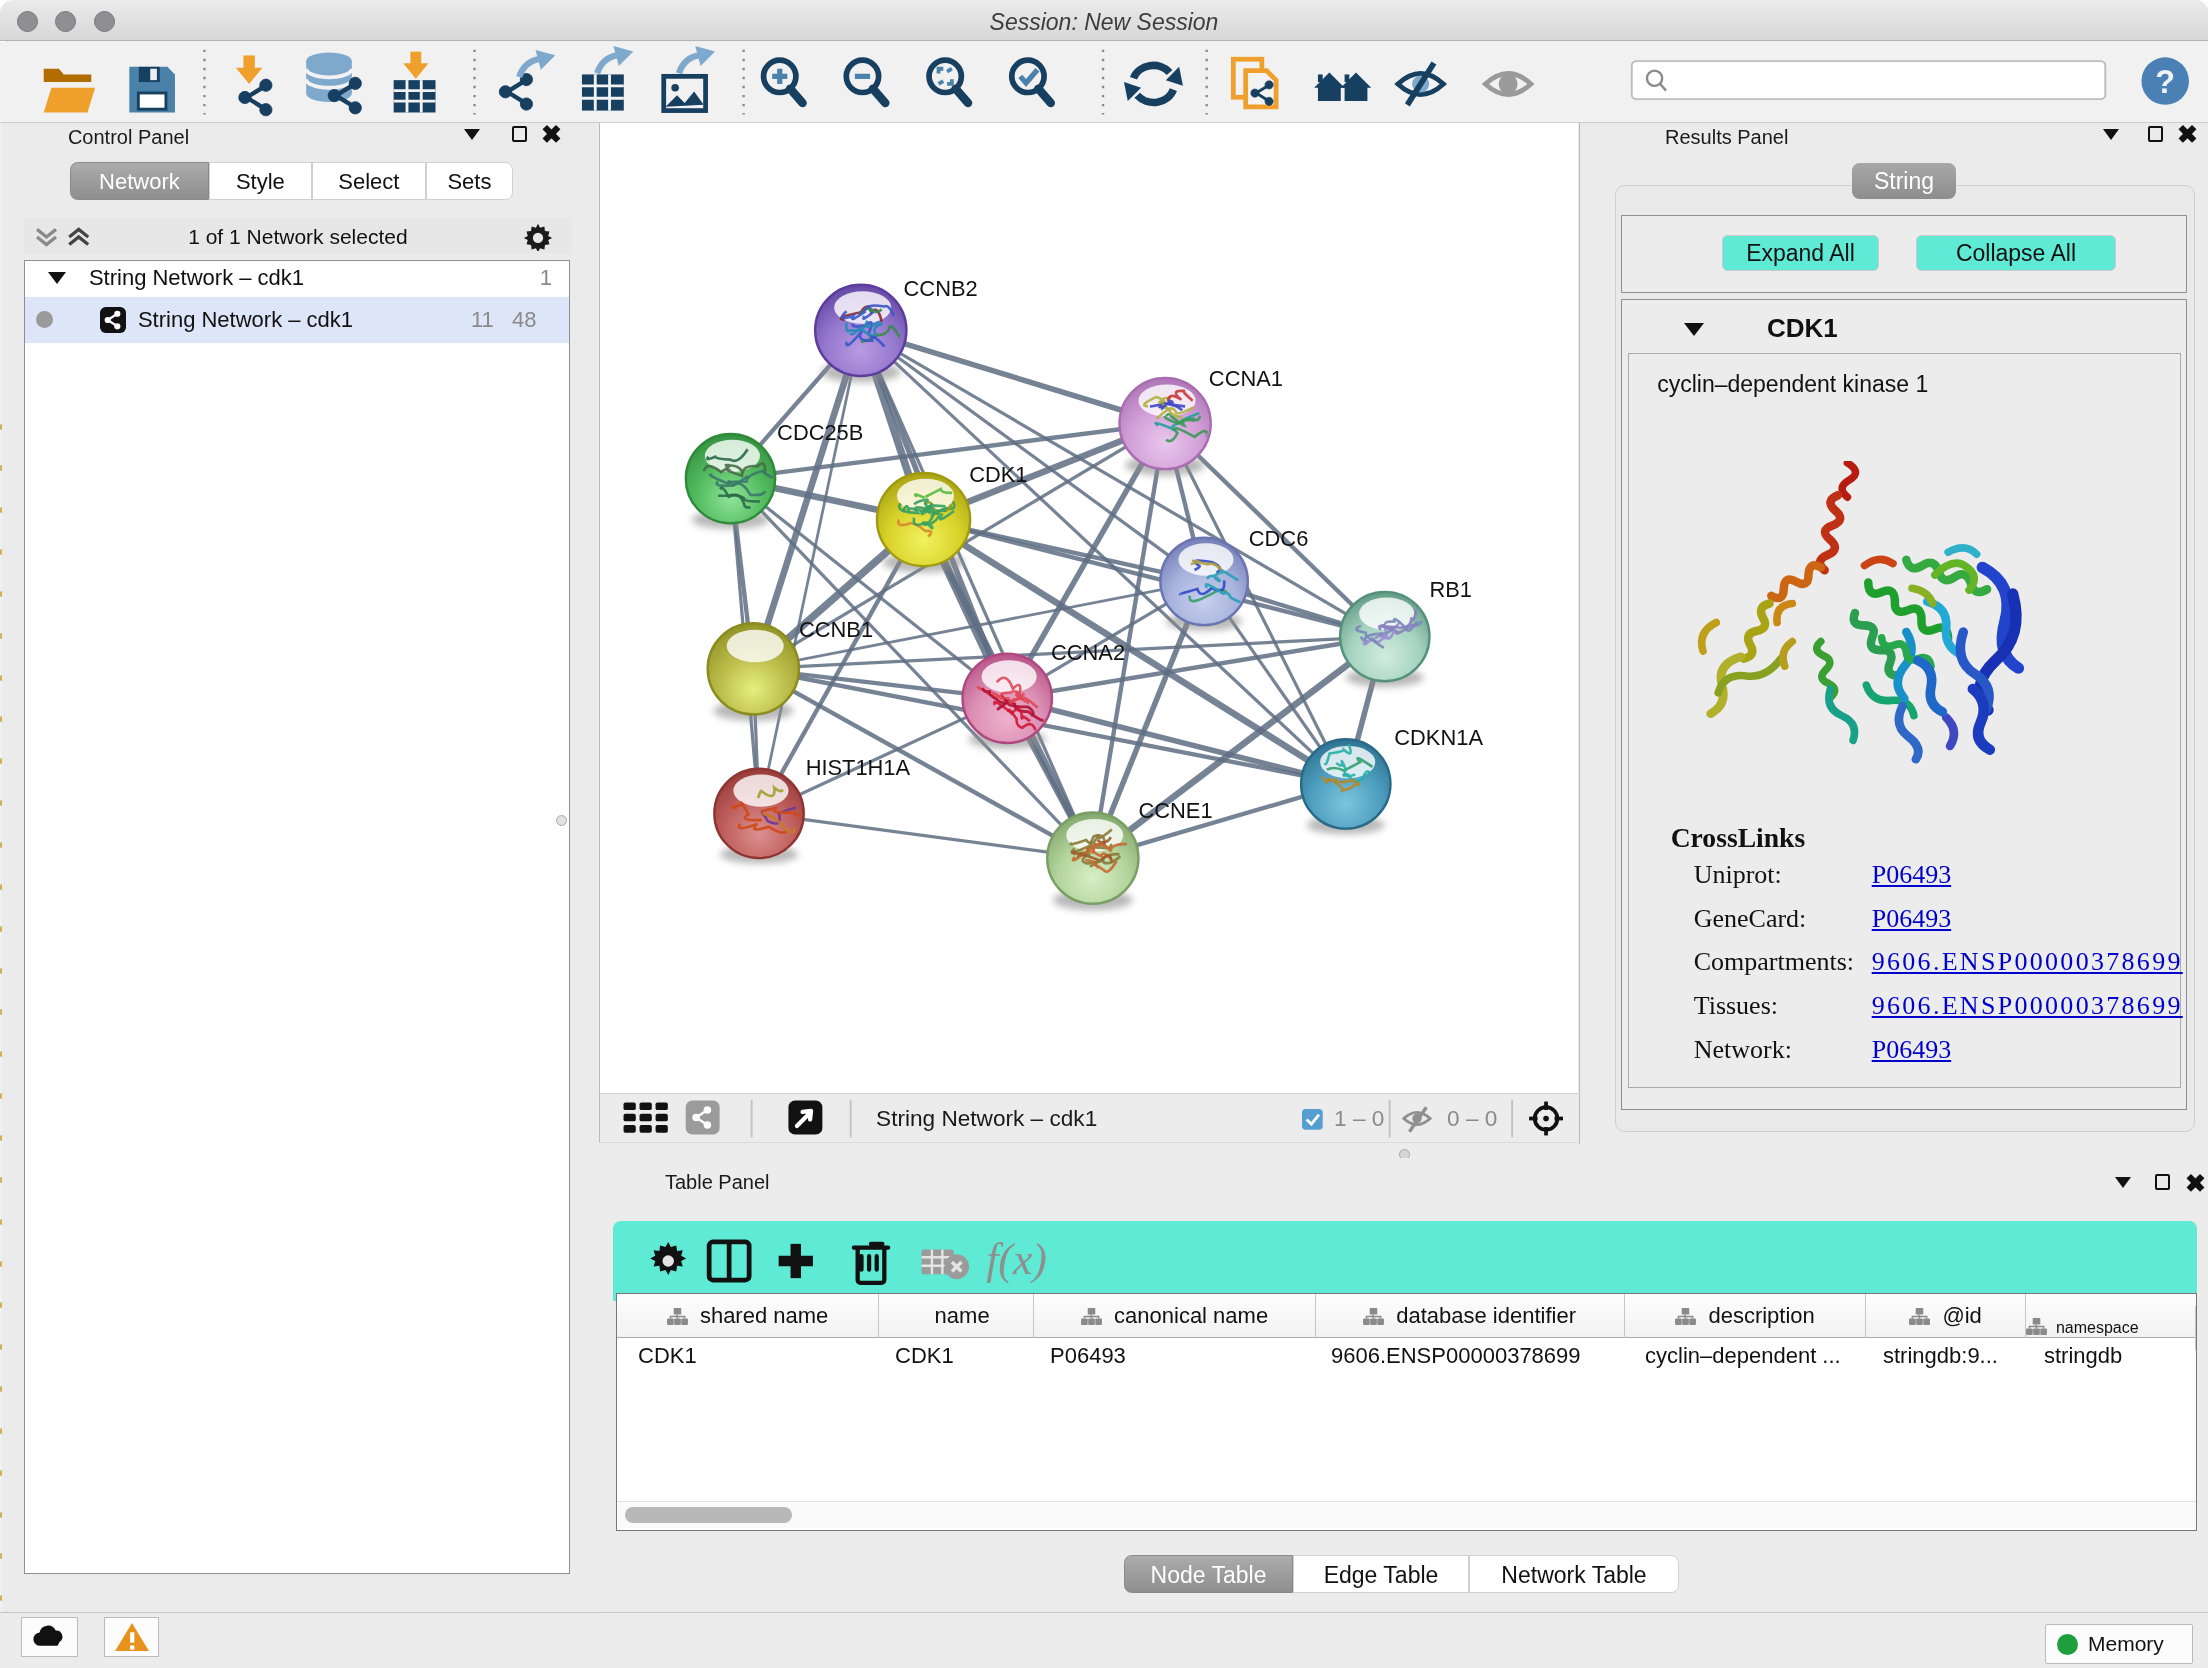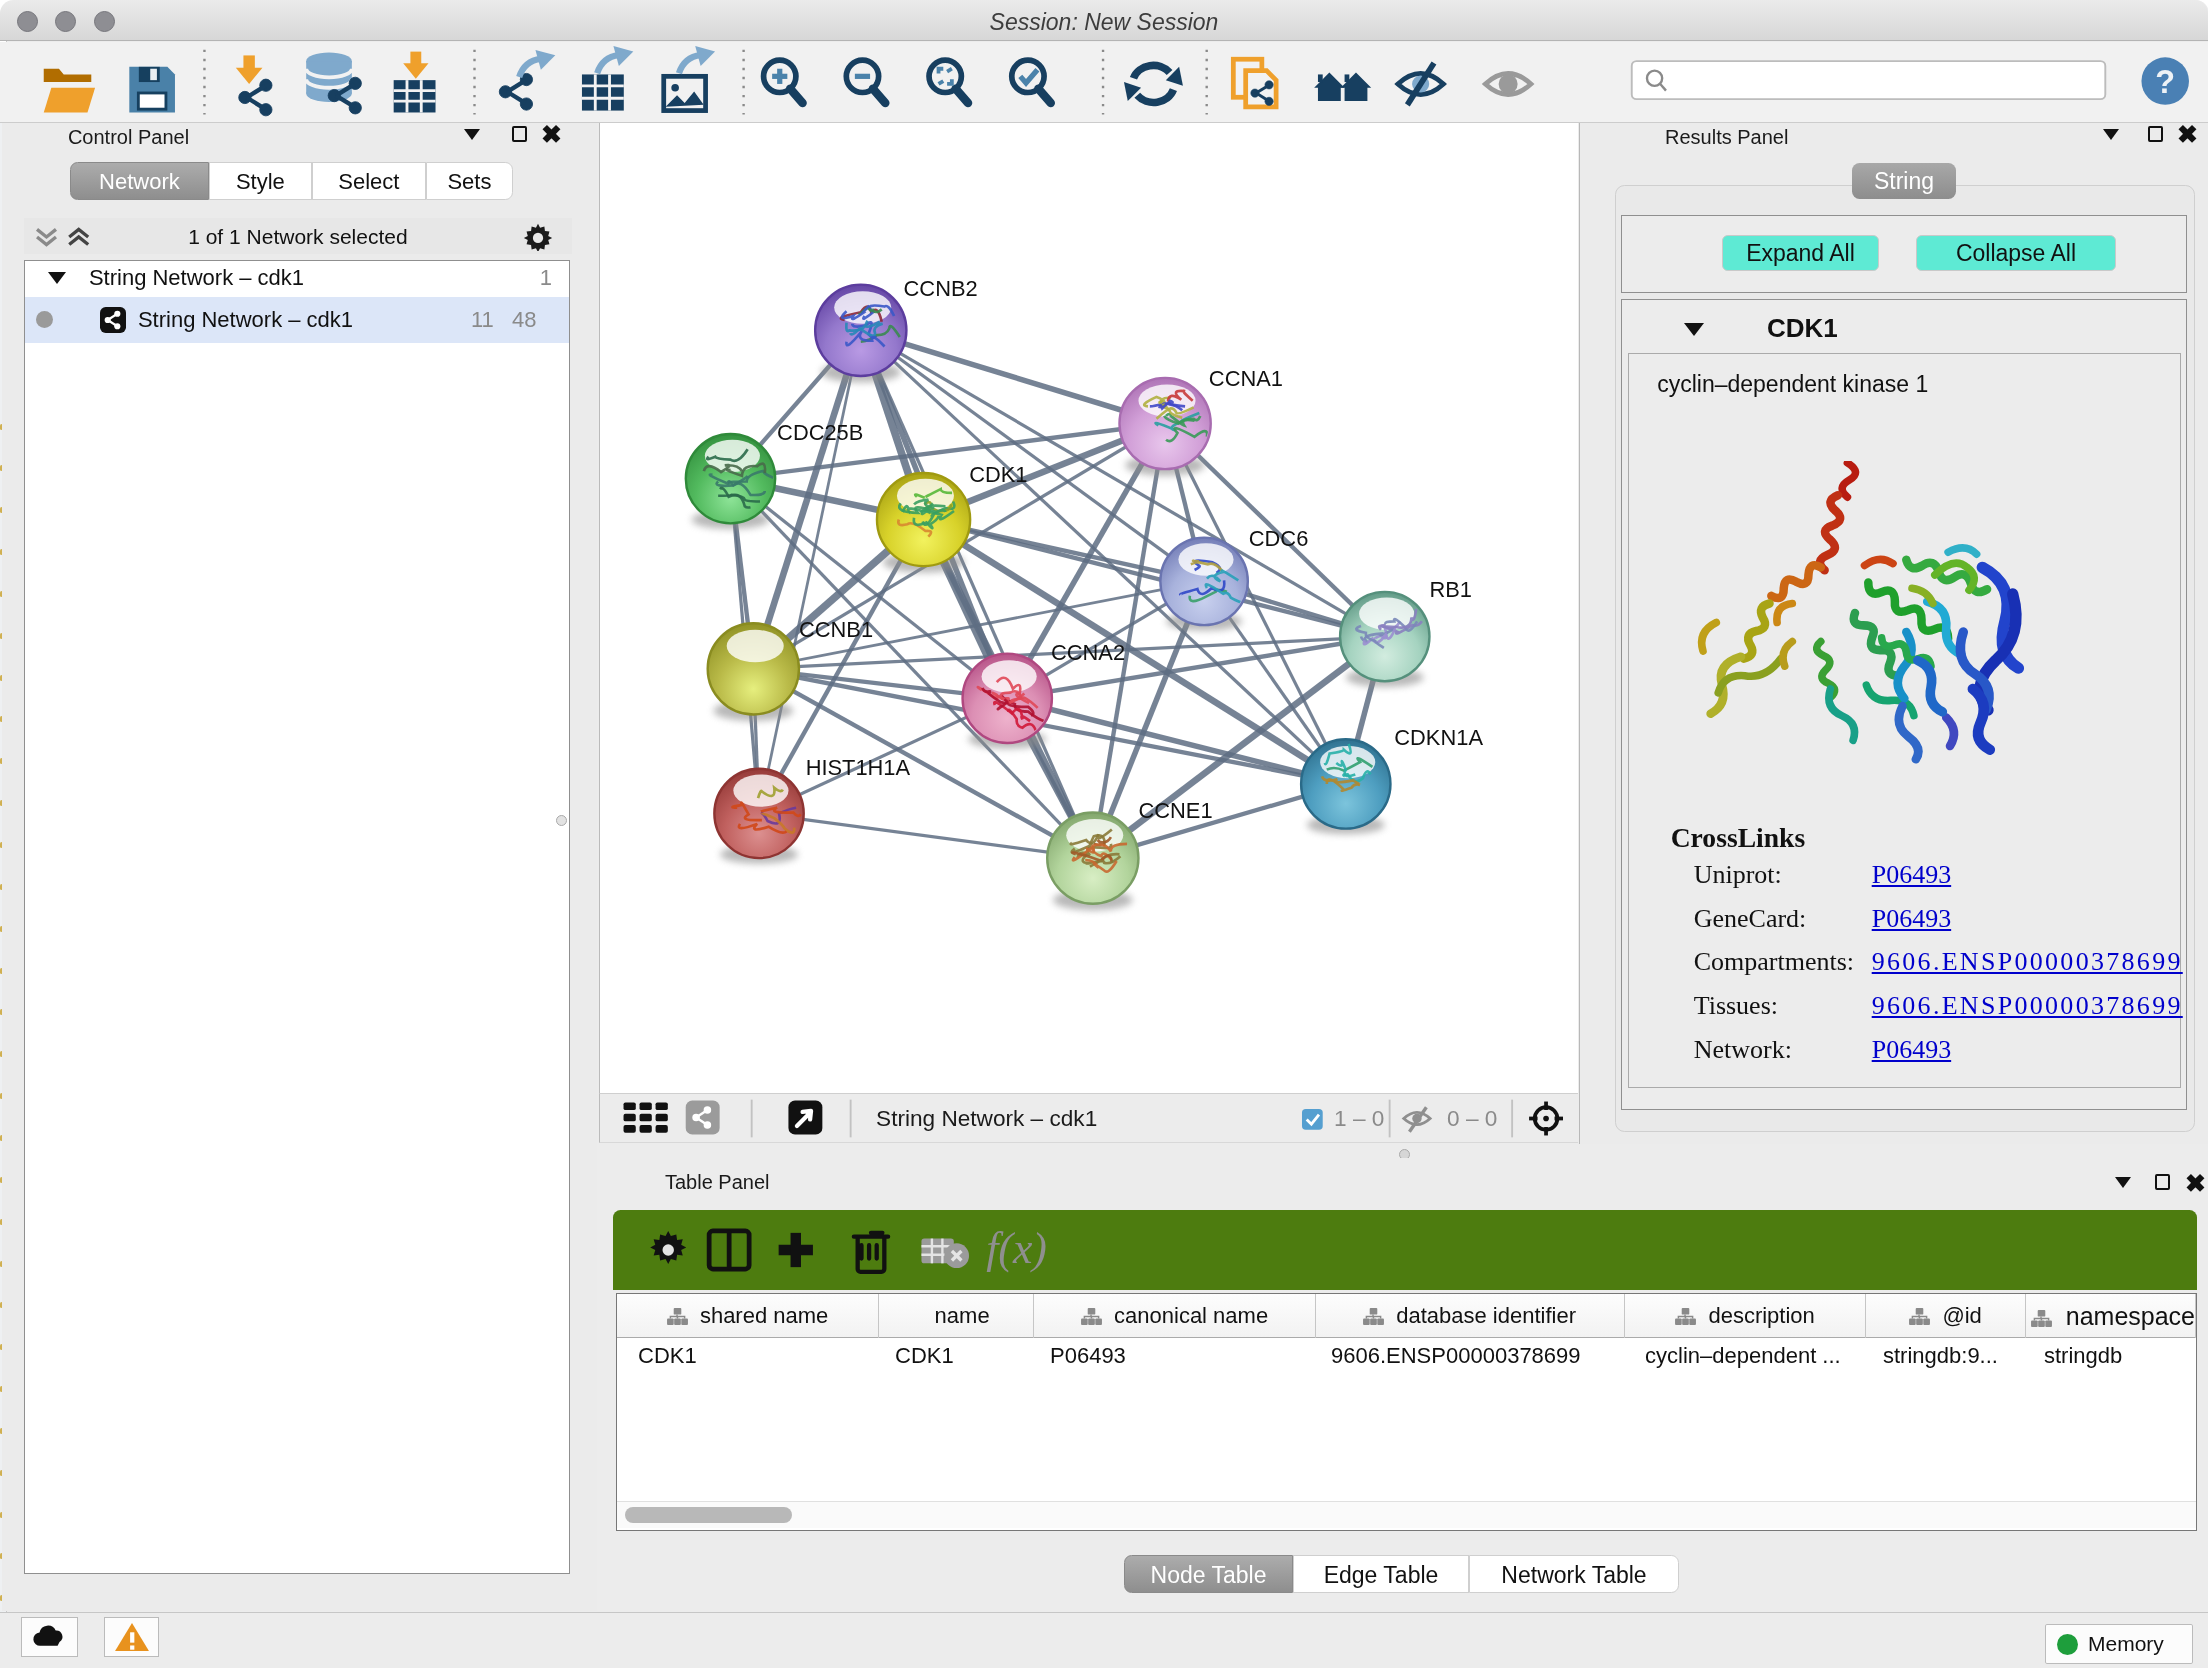--- a/index.html
+++ b/index.html
@@ -650,21 +650,21 @@
         <div class="abs serif" style="left:65px;top:681px;font-size:26px;color:#111">Network:</div>
         <div class="abs serif" style="left:243px;top:681px;font-size:26px;"><a class="lnk">P06493</a></div>
       </div>
     </div>
   </div>
 <div id="tpanel">
     <div class="abs ptitle" style="left:26px;top:13.3px">Table Panel</div>
     <div class="abs" style="left:1516px;top:19px;width:0;height:0;border-left:8.6px solid transparent;border-right:8.6px solid transparent;border-top:11.4px solid #111"></div>
     <div class="abs" style="left:1556px;top:16px;width:15px;height:16px;border:2.4px solid #111;border-radius:1.9px"></div>
     <div class="abs" style="left:1586px;top:10.5px;font-size:25px;font-weight:bold;color:#111">✖</div>
-    <div class="abs" style="left:14.3px;top:52px;width:1584px;height:80px;background:#4d7c0f;border-radius:7.6px 7.6px 0 0">
+    <div class="abs" style="left:14.3px;top:63px;width:1584px;height:80px;background:#5eead4;border-radius:7.6px 7.6px 0 0">
       <svg width="476" height="80" viewBox="0 0 500 84" style="position:absolute;left:0;top:0">
         <g transform="translate(38,22)">
           <path d="M20 0 l2.8 5.2 5.7-1.6 0.8 6 6-0.8 -1.7 5.7 5.3 2.8 -5.3 2.8 1.7 5.7 -6-0.8 -0.8 6 -5.7-1.6 -2.8 5.2 -2.8-5.2 -5.7 1.6 -0.8-6 -6 0.8 1.7-5.7 -5.3-2.8 5.3-2.8 -1.7-5.7 6 0.8 0.8-6 5.7 1.6 z" fill="#111"></path>
           <circle cx="20" cy="20" r="6" fill="#e4e4e4"></circle>
         </g>
         <g fill="none" stroke="#111" stroke-width="5">
           <rect x="101" y="22" width="42" height="40" rx="4"></rect>
           <line x1="122" y1="22" x2="122" y2="62"></line>
         </g>
         <g stroke="#111" stroke-width="11">
@@ -729,21 +729,21 @@
           </svg>&nbsp; description</div>
         <div class="abs" style="left:1249px;top:0;width:160px;height:44px;border-right:1px solid #c6c6c6;text-align:center;font-size:22px;color:#111;line-height:44px"><svg width="21" height="19" viewBox="0 0 22 20" style="vertical-align:-2.9px">
             <g fill="#8a8a8a">
               <rect x="7" y="1" width="8" height="7" rx="1"></rect>
               <rect x="0" y="12" width="7" height="7" rx="1"></rect>
               <rect x="7.5" y="12" width="7" height="7" rx="1"></rect>
               <rect x="15" y="12" width="7" height="7" rx="1"></rect>
               <path d="M10.5 8 v3 M3.5 12 v-2 h15 v2 M11 10 v2" stroke="#8a8a8a" stroke-width="1.5" fill="none"></path>
             </g>
           </svg>&nbsp; @id</div>
-        <div class="abs" style="left:1409px;top:0;width:170px;height:44px;border-right:1px solid #c6c6c6;text-align:right;font-size:25px;color:#111;line-height:44px"><svg width="21" height="19" viewBox="0 0 22 20" style="vertical-align:-2.9px">
+        <div class="abs" style="left:1409px;top:12px;width:170px;height:44px;border-right:1px solid #c6c6c6;text-align:left;font-size:16px;color:#111;line-height:44px"><svg width="21" height="19" viewBox="0 0 22 20" style="vertical-align:-2.9px">
             <g fill="#8a8a8a">
               <rect x="7" y="1" width="8" height="7" rx="1"></rect>
               <rect x="0" y="12" width="7" height="7" rx="1"></rect>
               <rect x="7.5" y="12" width="7" height="7" rx="1"></rect>
               <rect x="15" y="12" width="7" height="7" rx="1"></rect>
               <path d="M10.5 8 v3 M3.5 12 v-2 h15 v2 M11 10 v2" stroke="#8a8a8a" stroke-width="1.5" fill="none"></path>
             </g>
           </svg>&nbsp; namespace</div>
       </div>
       <div class="abs" style="left:21px;top:49px;font-size:22px;color:#111">CDK1</div>

